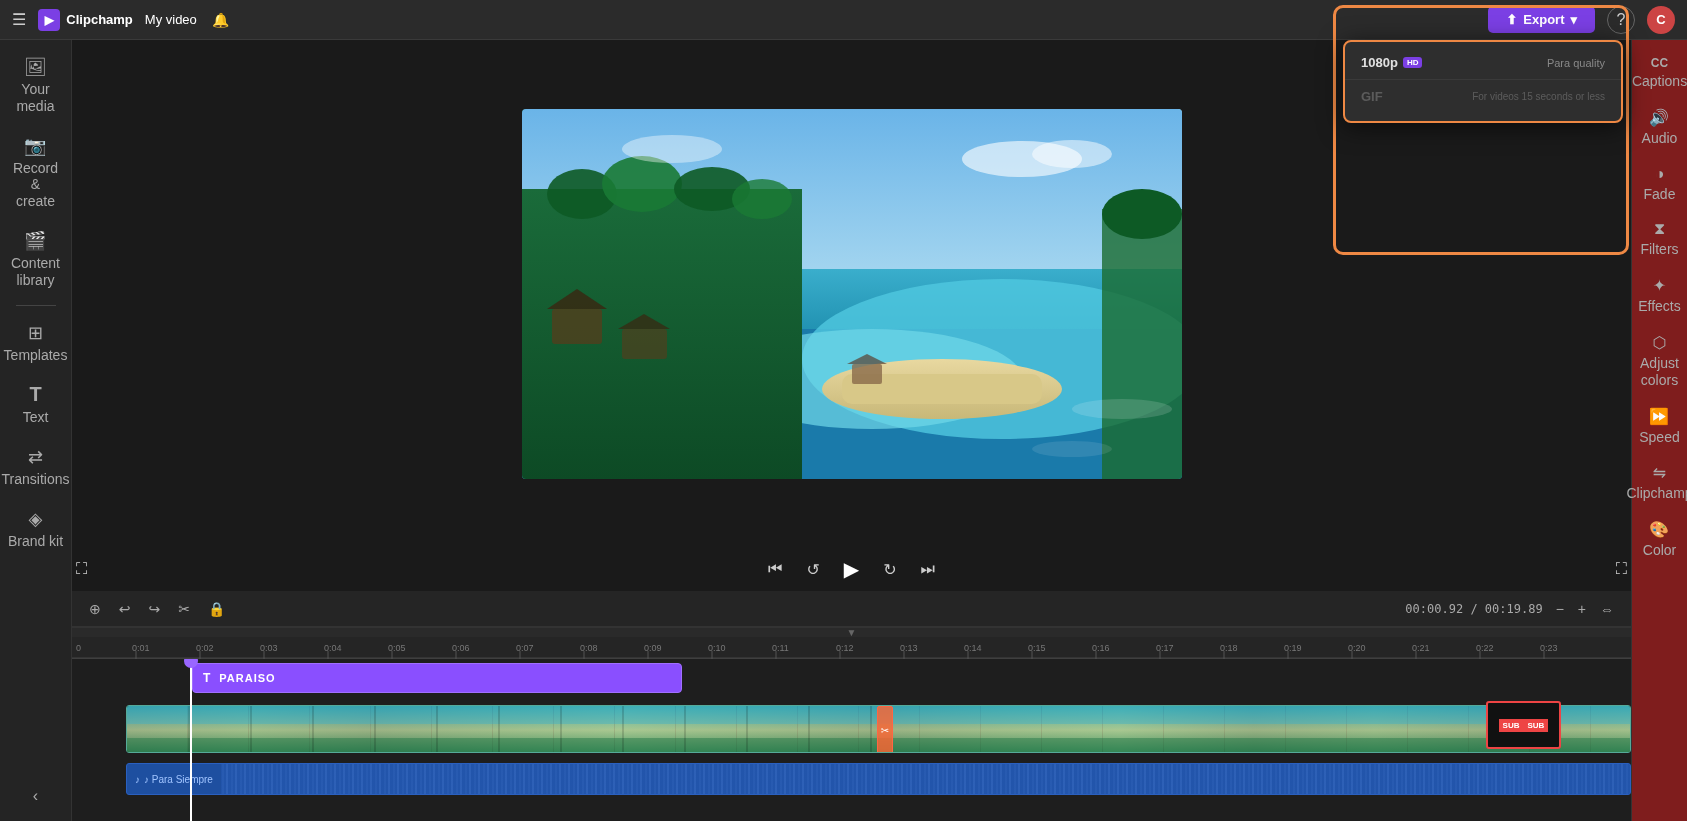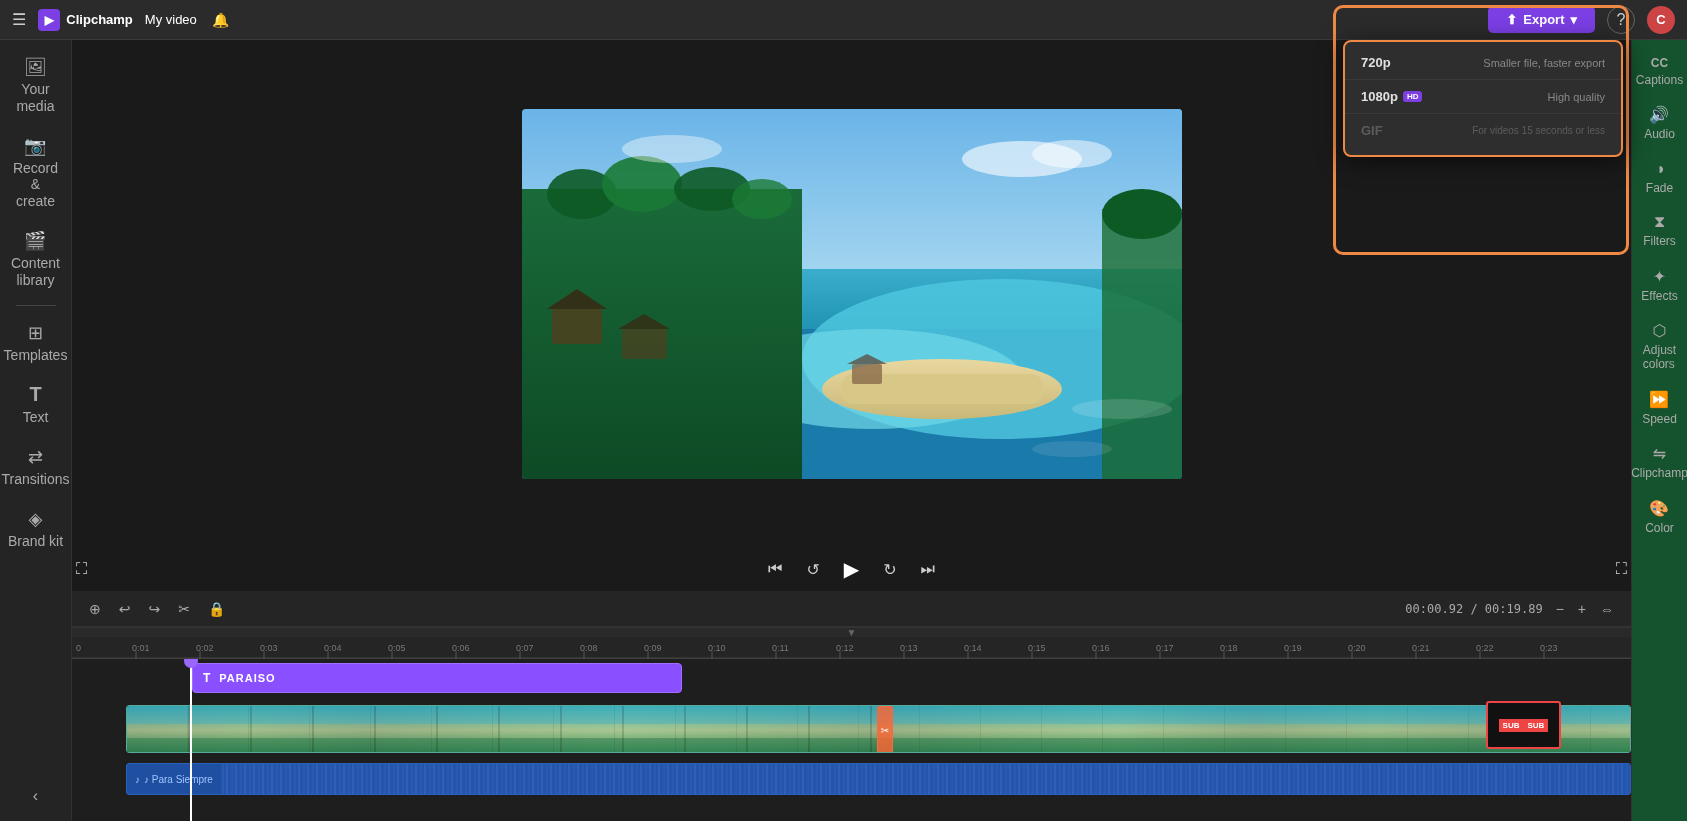--- a/index.html
+++ b/index.html
@@ -412,42 +412,42 @@
       left: -6px;
       width: 14px;
       height: 14px;
       background: #9966ff;
       border-radius: 50%;
     }
 
     
     .right-sidebar {
       width: 56px;
-      background: #14532d;
+      background: #7f1d1d;
       display: flex;
       flex-direction: column;
       align-items: center;
       padding: 8px 0;
       gap: 2px;
       flex-shrink: 0;
       border-left: 1px solid #333;
     }
     .right-sidebar-item {
       display: flex;
       flex-direction: column;
       align-items: center;
       gap: 3px;
       padding: 8px 2px;
       cursor: pointer;
       border-radius: 6px;
       width: 50px;
       color: #aaa;
     }
     .right-sidebar-icon { font-size: 16px; }
-    .right-sidebar-label { font-size: 12px; line-height: 1.2; }
+    .right-sidebar-label { font-size: 14px; text-align: center; line-height: 1.2; }
 
     
     .export-dropdown {
       position: absolute;
       top: 40px;
       right: 64px;
       width: 280px;
       background: #2e2e2e;
       border: 2px solid #e84;
       border-radius: 8px;
@@ -577,28 +577,24 @@
     <span>?</span>
   </div>
   <div class="topbar-avatar">
     <span>C</span>
   </div>
 </div>
 
 <div class="export-dropdown">
   <div class="export-options">
     <div class="export-option">
-      <span class="export-option-label">720p</span>
-      <span class="export-option-desc">Smaller file, faster export</span>
-    </div>
-    <div class="export-option">
       <span class="export-option-label">
         1080p <span class="export-badge badge-hd">HD</span>
       </span>
-      <span class="export-option-desc">High quality</span>
+      <span class="export-option-desc">Para quality</span>
     </div>
     <div class="export-option export-option-gif">
       <span class="export-option-label" style="color:#888;">GIF</span>
       <span class="export-option-desc">For videos 15 seconds or less</span>
     </div>
   </div>
 </div>
 
 <div class="export-highlight-box"></div>
 

